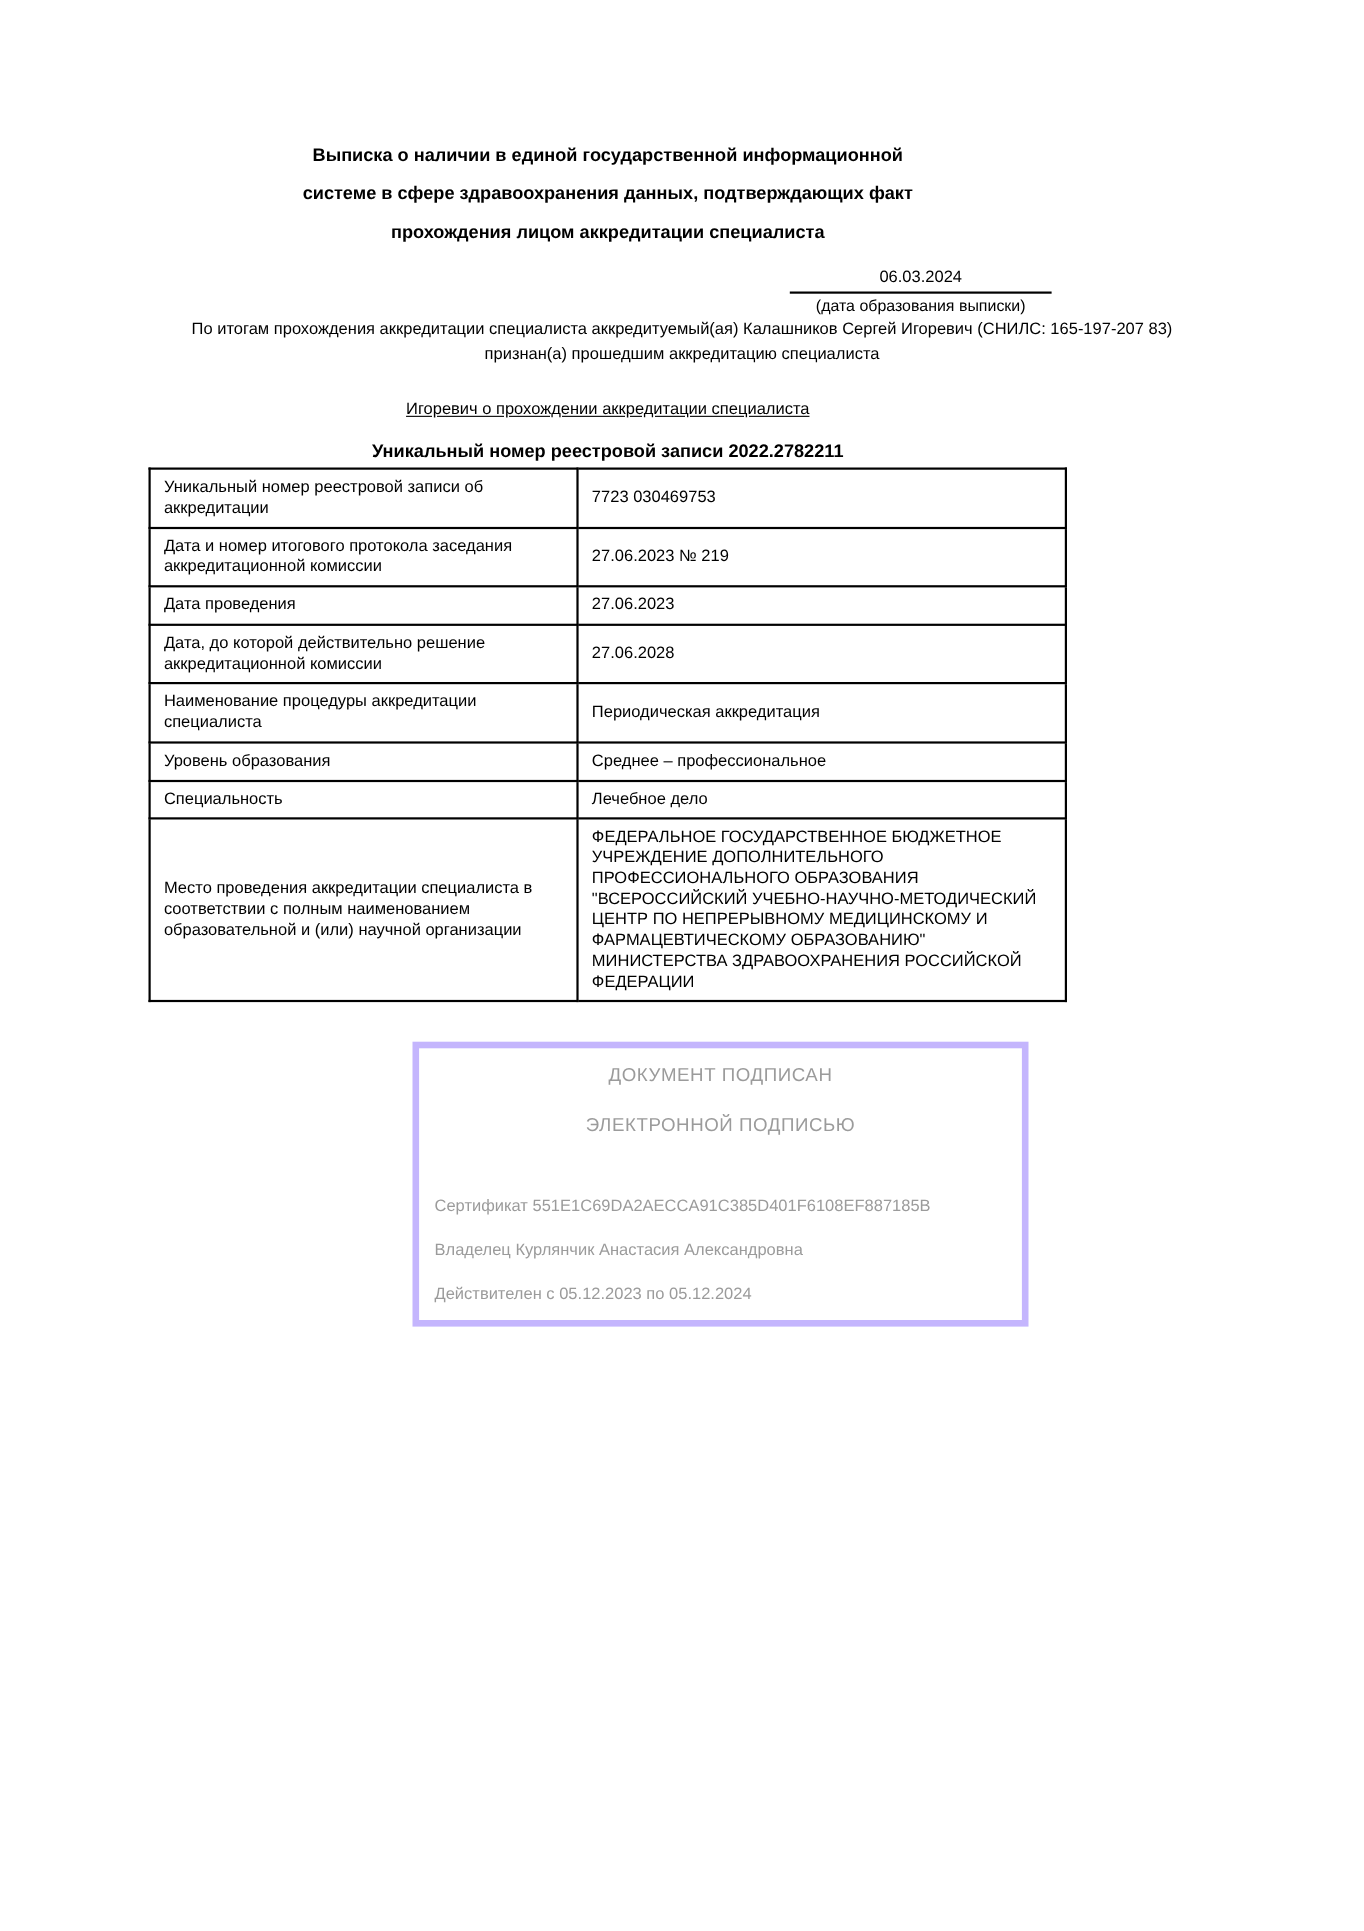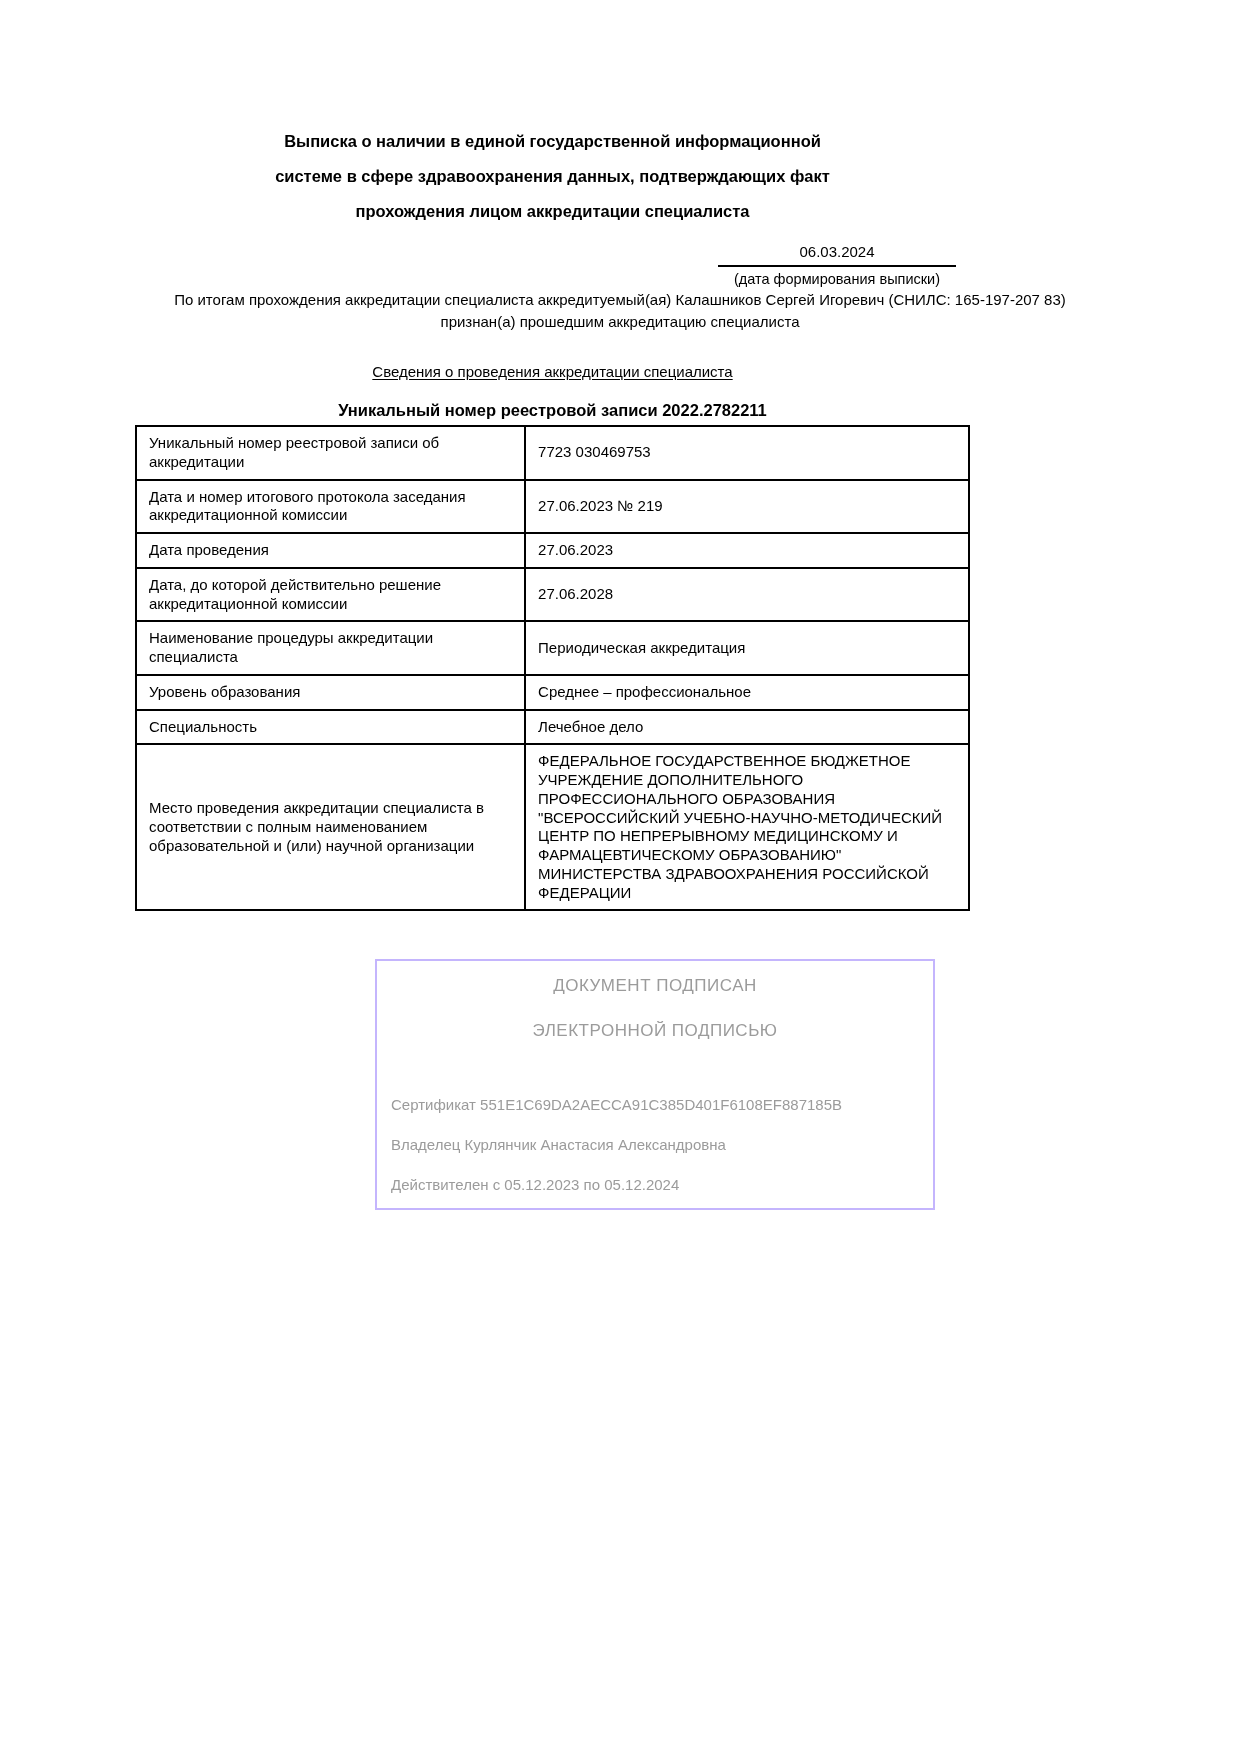--- a/index.html
+++ b/index.html
@@ -79,24 +79,24 @@
     font-size: 15px;
     line-height: 1.25;
     padding: 7px 12px;
     vertical-align: middle;
     word-wrap: break-word;
   }
   td.cell-label { width: 46.5%; }
   td.cell-value { width: 53.5%; }
   .sig-box {
     box-sizing: border-box;
-    margin-top: 48px;
+    margin-top: 36px;
     margin-left: 375px;
     width: 560px;
-    border: 2px solid #c4b5fd;
+    border: 6px solid #c4b5fd;
     color: #9b9b9b;
     padding: 0 14px;
   }
   .sig-h1, .sig-h2 {
     text-align: center;
     font-size: 17px;
     letter-spacing: 0.5px;
   }
   .sig-h1 { margin-top: 15px; }
   .sig-h2 { margin-top: 25px; }
@@ -112,28 +112,28 @@
 
   <div class="content">
     <div class="doc-title">
       <div>Выписка о наличии в единой государственной информационной</div>
       <div>системе в сфере здравоохранения данных, подтверждающих факт</div>
       <div>прохождения лицом аккредитации специалиста</div>
     </div>
 
     <div class="date-block">
       <div class="date-value">06.03.2024</div>
-      <div class="date-caption">(дата формирования выписки)</div>
+      <div class="date-caption">(дата образования выписки)</div>
     </div>
   </div>
 
   <div class="intro">По итогам прохождения аккредитации специалиста аккредитуемый(ая) Калашников Сергей Игоревич (СНИЛС: 165-197-207 83) признан(а) прошедшим аккредитацию специалиста</div>
 
   <div class="content">
-    <div class="section-heading">Сведения о проведения аккредитации специалиста</div>
+    <div class="section-heading">Игоревич о прохождении аккредитации специалиста</div>
     <div class="registry-number">Уникальный номер реестровой записи 2022.2782211</div>
 
     <table class="acc-table">
       <tbody>
         <tr>
           <td class="cell-label">Уникальный номер реестровой записи об аккредитации</td>
           <td class="cell-value">7723 030469753</td>
         </tr>
         <tr>
           <td class="cell-label">Дата и номер итогового протокола заседания аккредитационной комиссии</td>

